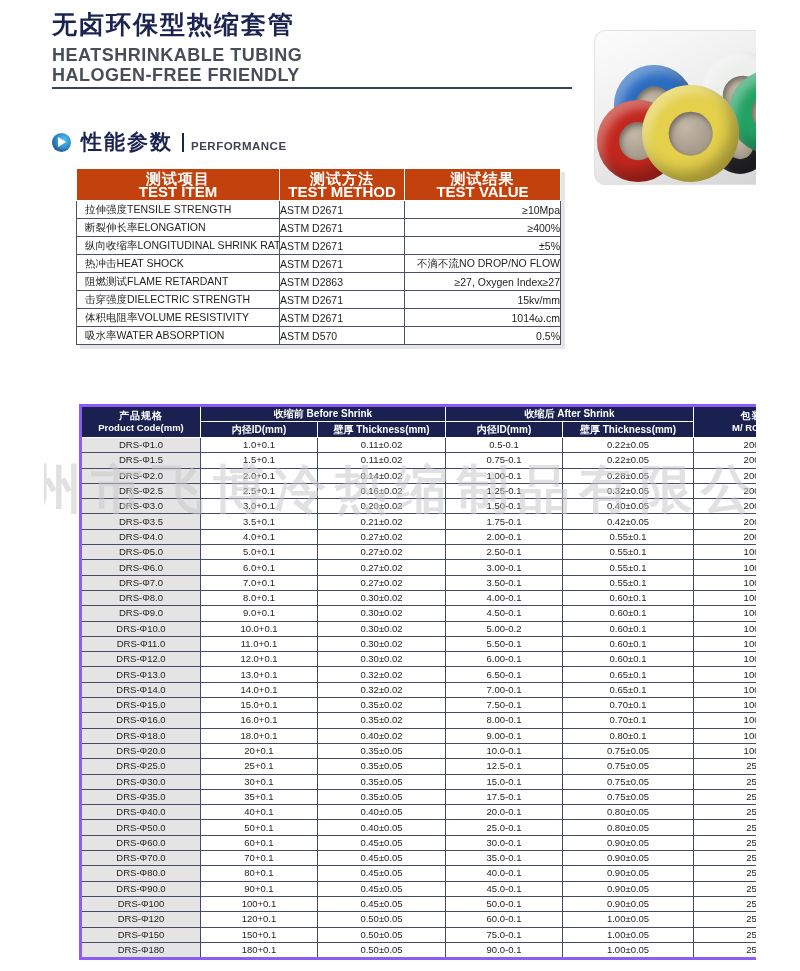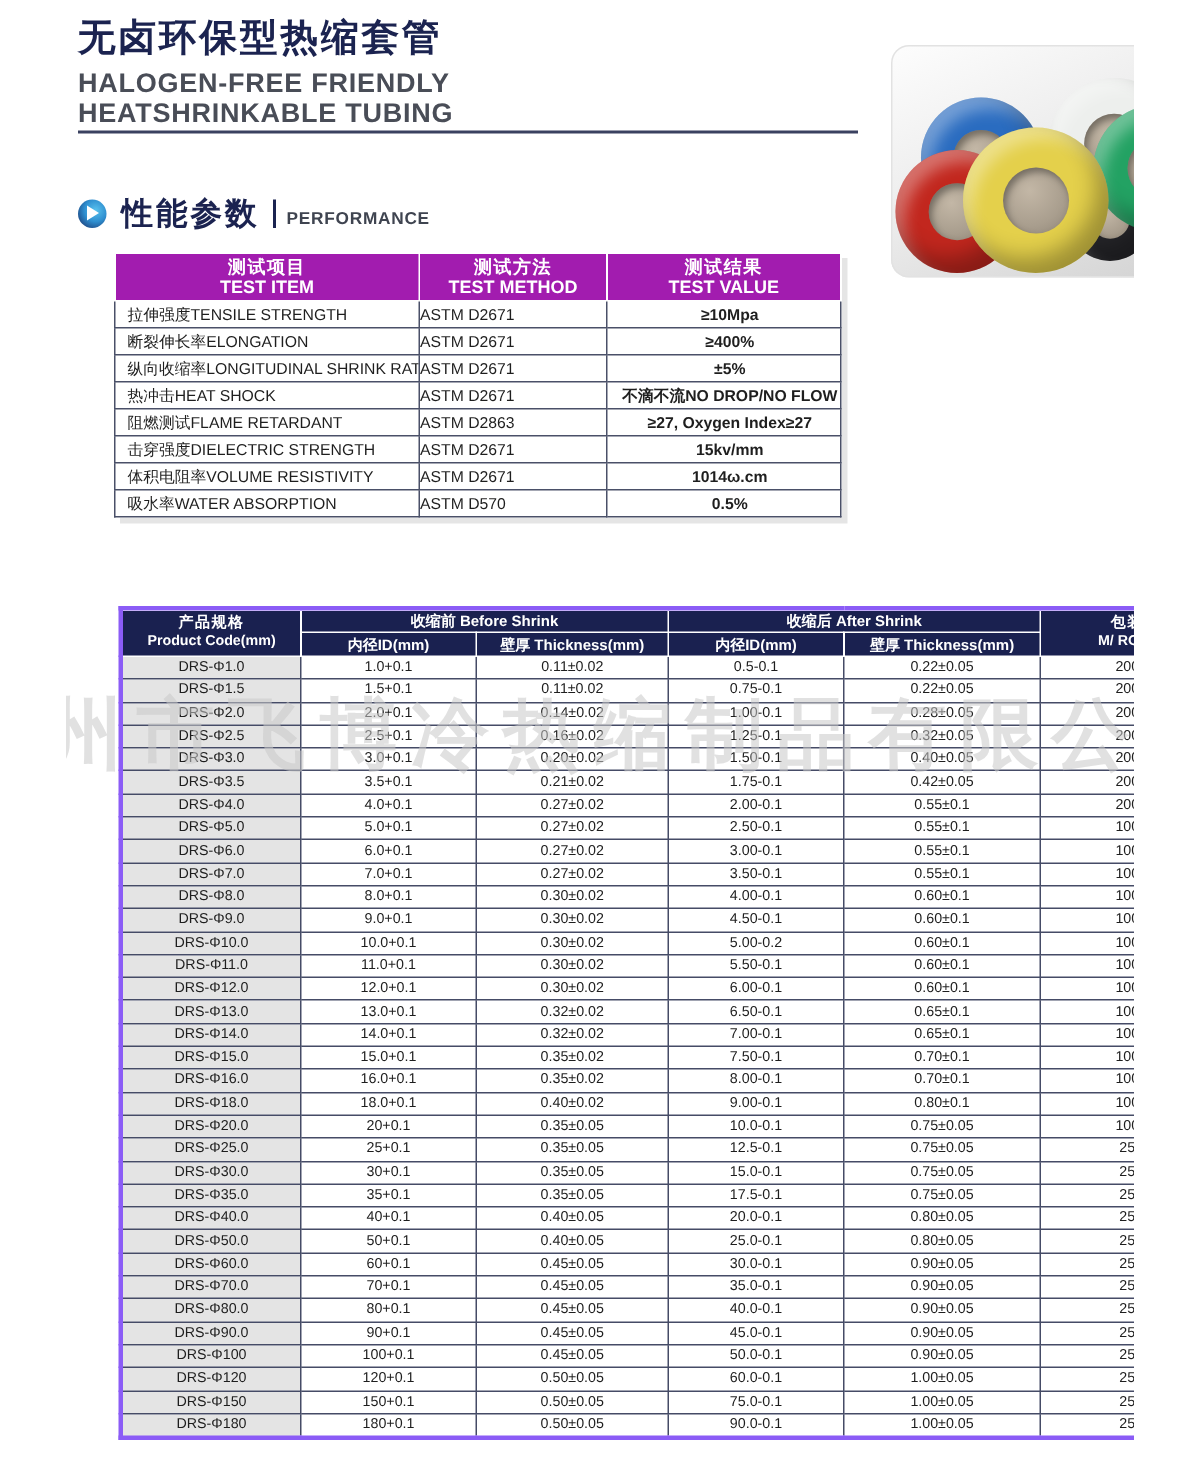--- a/index.html
+++ b/index.html
@@ -45,27 +45,27 @@
   .sec-bar { width:2px; height:19px; background:#1b2350; margin:0 7px 0 9px; }
   .sec-en { font-size:11.5px; font-weight:bold; color:#3f4450; letter-spacing:0.5px; align-self:flex-end; padding-bottom:2px; }
 
   
   table { border-collapse:collapse; table-layout:fixed; }
   th,td { overflow:hidden; white-space:nowrap; }
 
   
   .perf-table { position:absolute; left:32px; top:168px; width:484px;
                 border:1px solid #20264a; box-shadow:4px 4px 0 rgba(0,0,0,.10); }
-  .perf-table th { background:#a21caf; color:#ffffff; font-size:12px; font-weight:bold;
+  .perf-table th { background:#c2410c; color:#ffffff; font-size:15px; font-weight:bold;
                    height:32px; border:1px solid #ffffff; line-height:13px; }
   .perf-table th .cn { letter-spacing:1px; }
   .perf-table td { height:18px; font-size:10.5px; color:#1e1e1e; border:1px solid #4a5068; background:#ffffff; }
   .perf-table td:nth-child(1) { text-align:left; padding-left:8px; }
   .perf-table td:nth-child(2) { }
-  .perf-table td:nth-child(3) { text-align:center; padding-left:8px;font-weight:bold; }
+  .perf-table td:nth-child(3) { text-align:right; padding-left:8px; }
 
   
   .specs-table { position:absolute; left:35px; top:404px; width:730px; border:3px solid #8b5cf6; }
   .specs-table th { background:#1a2150; color:#ffffff; font-weight:bold;
                     border:1px solid #ffffff; height:16px; }
   .specs-table th .cn { font-size:10px; letter-spacing:1px; line-height:12px; }
   .specs-table th .en { font-size:9.5px; font-weight:bold; line-height:12px; }
   .specs-table th.group { font-size:10px; }
   .specs-table td { height:15.3px; line-height:14px; font-size:9.5px; color:#1e1e1e;
                     text-align:center; border:1px solid #454b66; background:#ffffff; }
@@ -76,22 +76,22 @@
                font-size:52px; font-weight:bold; letter-spacing:9px; white-space:nowrap;
                color:#c9c9c9; opacity:0.55; }
 </style>
 </head>
 <body>
 
 <div class="page">
 
   <div class="title-cn">无卤环保型热缩套管</div>
   <div class="subtitle">
+    <div>HEATSHRINKABLE TUBING</div>
     <div>HALOGEN-FREE FRIENDLY</div>
-    <div>HEATSHRINKABLE TUBING</div>
   </div>
   <div class="head-rule"></div>
 
   <div class="photo">
     <div class="roll roll-white" style="--c: #edefed;">
         <div class="core"></div>
       </div>
     <div class="roll roll-blue" style="--c: #2a6cc0;">
         <div class="core"></div>
       </div>

